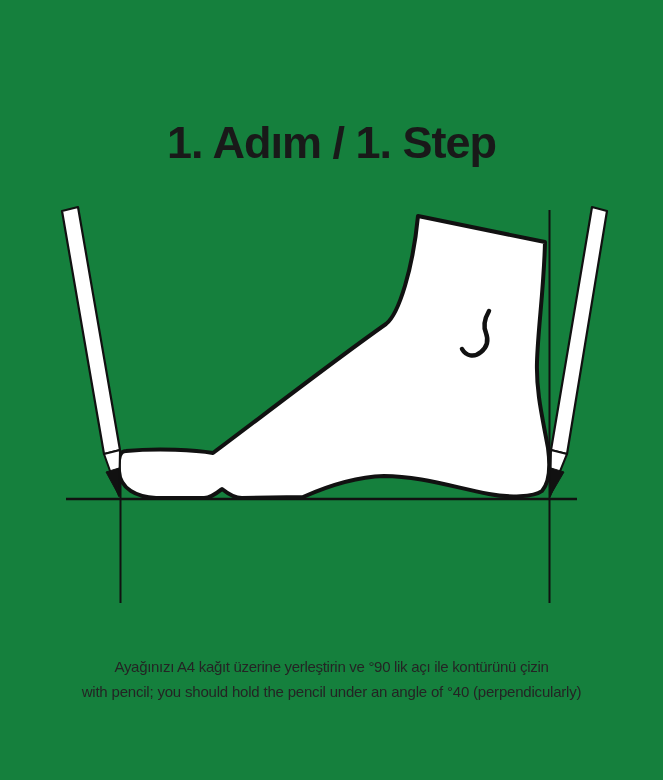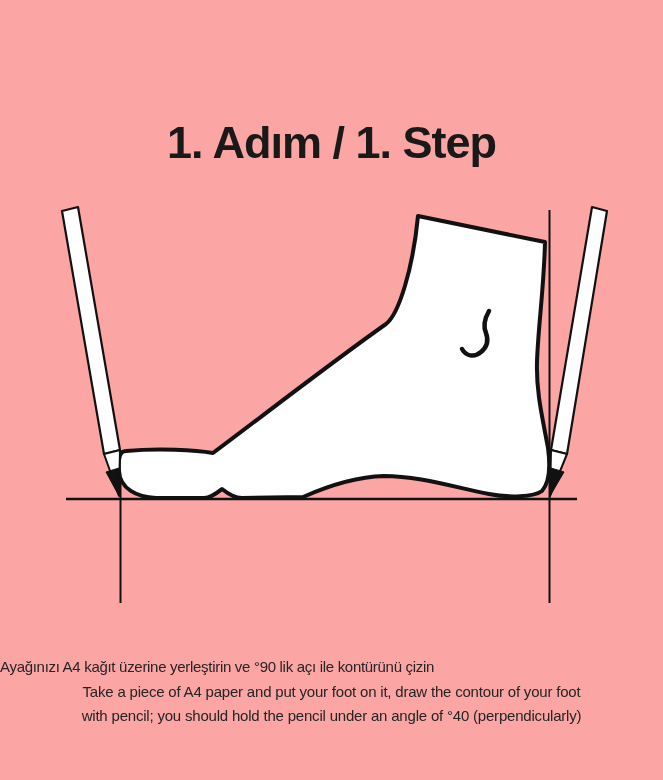--- a/index.html
+++ b/index.html
@@ -6,42 +6,42 @@
   body {
     width: 663px; height: 780px;
     background: #ffffff;
     font-family: "Liberation Sans", sans-serif;
     color: #1a1a1a;
     overflow: hidden;
   }
   .page {
     position: relative;
     width: 663px; height: 780px;
-    background: #fca5a5;
+    background: #15803d;
   }
   .title {
     position: absolute;
     top: 88px; left: 0; width: 663px;
     text-align: center;
     font-size: 45px;
     font-weight: bold;
     letter-spacing: -1px;
     color: #191919;
     line-height: 50px;
     white-space: nowrap;
   }
   .diagram {
     position: absolute;
     top: 0; left: 0;
     width: 663px; height: 780px;
   }
   .caption-tr {
     position: absolute;
     top: 641px; left: 0; width: 663px;
-    text-align: left;
+    text-align: center;
     font-size: 15px;
     letter-spacing: -0.3px;
     color: #242424;
     line-height: 22px;
     white-space: nowrap;
   }
   .caption-en {
     position: absolute;
     top: 680px; left: 0; width: 663px;
     text-align: center;
@@ -97,17 +97,16 @@
     <g>
       <path d="M 607 211 L 592 207 L 551 450 L 567 454 Z" fill="#ffffff" stroke="#111111" stroke-width="2.2" stroke-linejoin="round"></path>
       <path d="M 551 450 L 567 454 L 550 496 Z" fill="#ffffff" stroke="#111111" stroke-width="2" stroke-linejoin="round"></path>
       <path d="M 551 468 L 564 472 L 550 496 Z" fill="#111111" stroke="#111111" stroke-width="1" stroke-linejoin="round"></path>
     </g>
   </svg>
 
   <p class="caption-tr">Ayağınızı A4 kağıt üzerine yerleştirin ve °90 lik açı ile kontürünü çizin</p>
 
   <div class="caption-en">
-    <div>Take a piece of A4 paper and put your foot on it, draw the contour of your foot</div>
     <div>with pencil; you should hold the pencil under an angle of °40 (perpendicularly)</div>
   </div>
 
 </div>
 
 </body></html>

